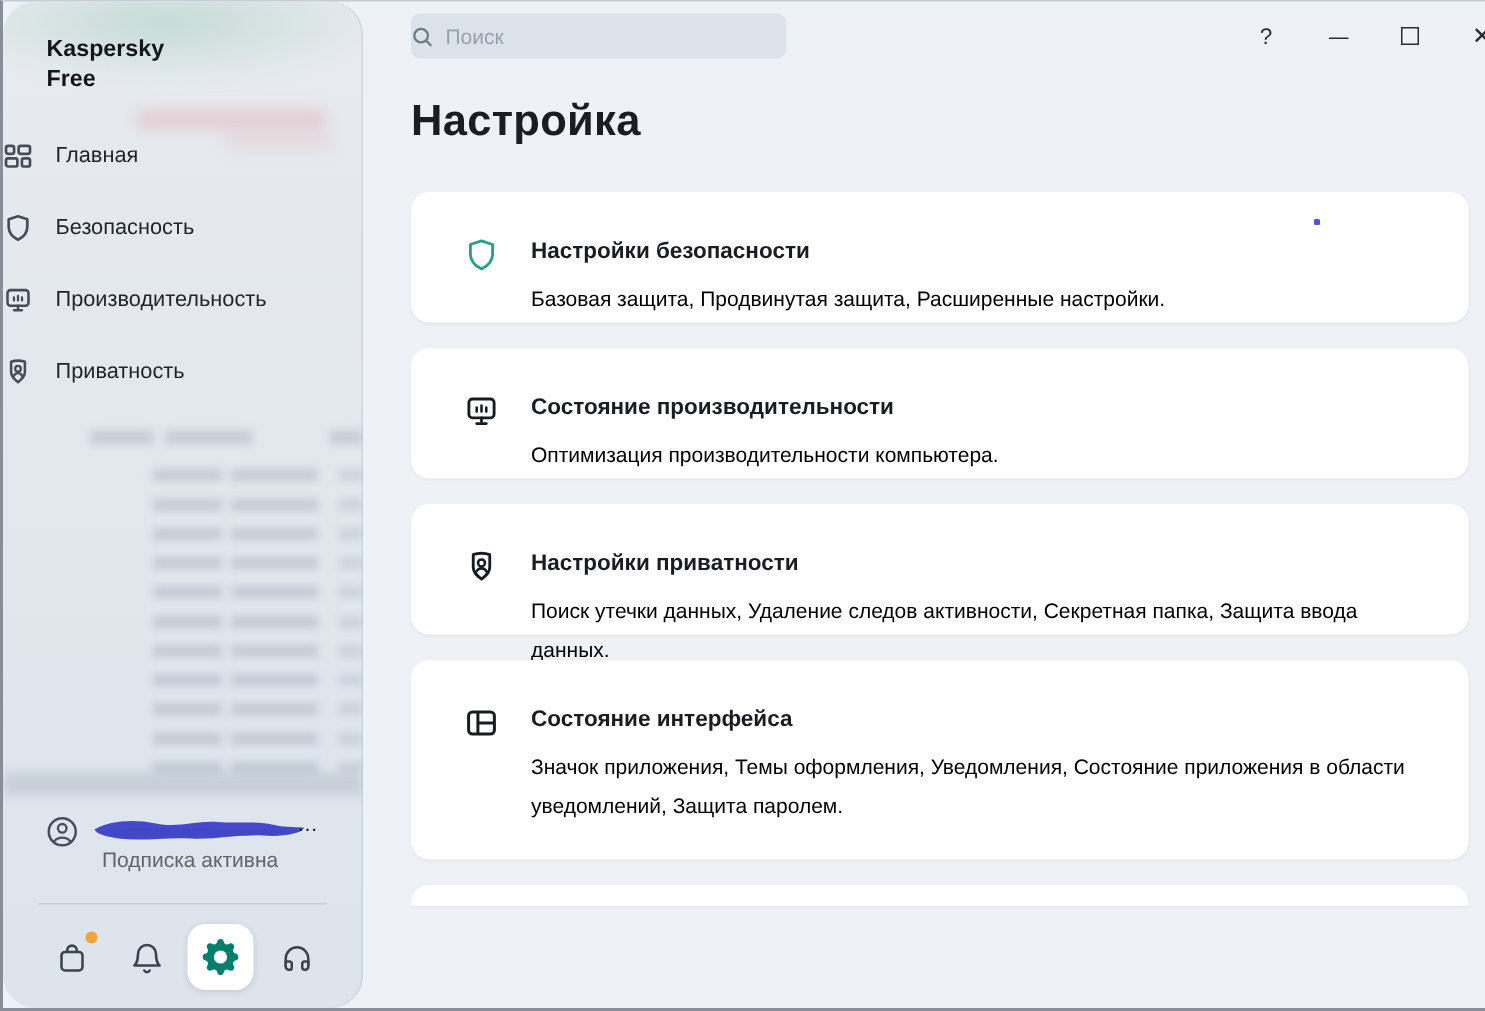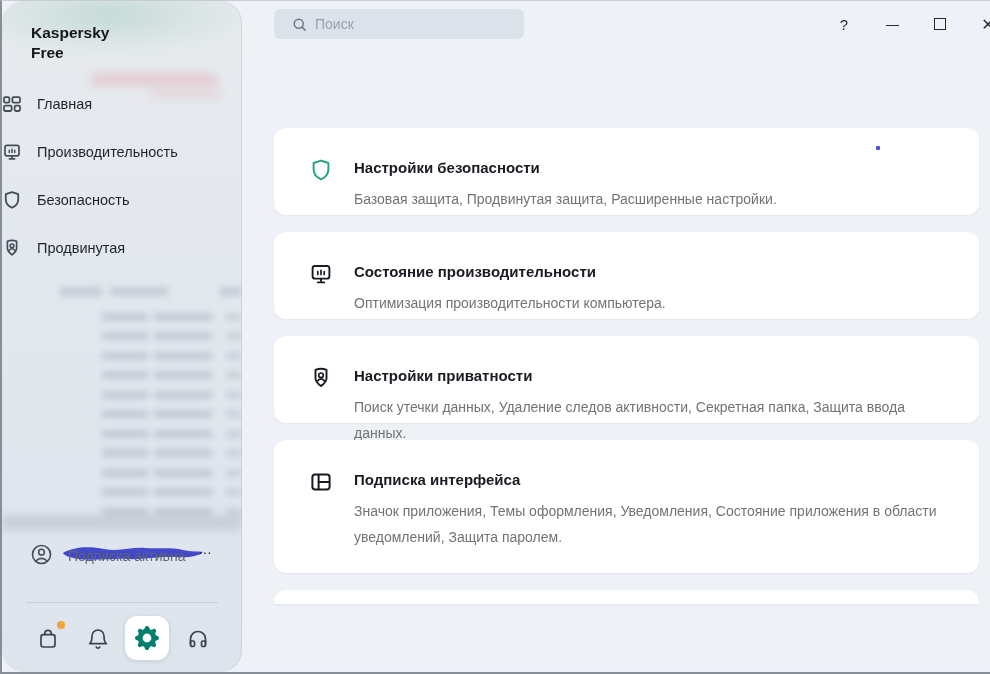--- a/index.html
+++ b/index.html
@@ -38,41 +38,41 @@
 
   .nav { position:absolute; left:0; top:79px; width:100%; z-index:2; }
   .nav-item { display:flex; align-items:center; height:48px; gap:15px;
               color:#1f242b; font-size:14.5px; font-weight:500; cursor:pointer; }
   .nav-item .nicon { width:20px; height:20px; color:#454e58; flex:0 0 20px; display:flex; }
 
   .account { position:absolute; left:0; top:538px; width:240px; height:52px; z-index:2; }
   .avatar { position:absolute; left:28px; top:4px; width:23px; height:23px; color:#454e58; }
   .scribble { position:absolute; left:57px; top:3px; }
   .redact-dots { position:absolute; left:196px; top:2px; font-size:14px; color:#15181d; letter-spacing:1px; }
-  .sub-status { position:absolute; left:66px; top:9px; font-size:14px; color:#5d656e; }
+  .sub-status { position:absolute; left:66px; top:26px; font-size:14px; color:#5d656e; }
 
   .side-divider { position:absolute; left:24px; top:601px; width:192px; height:1px;
                   background:#c7ced6; z-index:2; }
 
   .bottom-bar { position:absolute; left:0; top:613px; width:240px; height:50px; z-index:2; }
   .bb-icon { position:absolute; width:24px; height:24px; color:#3b444e; cursor:pointer; }
   .bb-bag { left:34px; top:13px; }
   .bb-bell { left:84px; top:13px; }
   .bb-hp { left:184px; top:13px; }
   .badge-dot { position:absolute; left:55px; top:7px; width:8px; height:8px; border-radius:50%;
                background:#f0a43a; }
   .gear-box { position:absolute; left:123px; top:2px; width:44px; height:44px; background:#fff;
               border-radius:12px; display:flex; align-items:center; justify-content:center;
               box-shadow:0 1px 4px rgba(40,50,70,.14); cursor:pointer; }
 
   
   .main { position:absolute; left:240px; top:0; width:750px; height:100%; }
 
   .search { position:absolute; left:32px; top:8px; width:250px; height:30px; background:#dce2e9;
-            border-radius:6px; display:flex; align-items:center; padding:0 18px; gap:8px; }
+            border-radius:6px; display:flex; align-items:center; padding:0 0; gap:8px; }
   .search .sicon { width:15px; height:15px; color:#6f7a85; flex:0 0 15px; display:flex; }
   .search input { border:none; background:transparent; outline:none; width:100%;
                   font-size:14px; color:#2f353c; font-family:inherit; }
   .search input::placeholder { color:#97a1ac; }
 
   .wc { position:absolute; top:10px; width:26px; height:26px; display:flex; align-items:center;
         justify-content:center; color:#282d33; cursor:pointer; font-size:15px; }
   .wc-help { left:589px; }
   .wc-min { left:637px; }
   .wc-max { left:685px; }
@@ -84,21 +84,21 @@
                 color:#1b1c24; letter-spacing:.2px; }
 
   .cards { position:absolute; left:32px; top:127px; width:705px; }
   .card { position:relative; background:#fff; border-radius:12px; height:87px; margin-bottom:17px;
           box-shadow:0 1px 2px rgba(40,50,70,.06); cursor:pointer; }
   .card.tall { height:133px; }
   .card .cicon { position:absolute; left:35px; top:30px; width:24px; height:24px; display:flex; }
   .cicon-teal { color:#23a184; }
   .cicon-dark { color:#171c23; }
   .card h3 { position:absolute; left:80px; top:31px; font-size:15px; font-weight:700; color:#191c23; }
-  .card p { position:absolute; left:80px; top:58px; font-size:14px; color:#737373;
+  .card p { position:absolute; left:80px; top:58px; font-size:14px; color:#000000;
             line-height:26px; max-width:600px; }
   .card-stub { height:14px; border-radius:12px 12px 0 0; background:#fff;
                box-shadow:0 1px 2px rgba(40,50,70,.06); cursor:pointer; }
 
   .stray-dot { position:absolute; left:634px; top:145px; width:4px; height:4px;
                background:#3d3de0; border-radius:1px; z-index:5; opacity:.9; }
 
   svg { display:block; }
 </style>
 </head>
@@ -130,45 +130,45 @@
             <rect x="2" y="3.2" width="5.4" height="5.4" rx="1.4"></rect>
             <rect x="10.4" y="3.2" width="7.6" height="5.4" rx="1.4"></rect>
             <rect x="2" y="11.6" width="7.6" height="5.4" rx="1.4"></rect>
             <rect x="12.6" y="11.6" width="5.4" height="5.4" rx="1.4"></rect>
           </svg>
         </span>
         <span>Главная</span>
       </div>
       <div class="nav-item">
         <span class="nicon">
+          <svg viewBox="0 0 20 20" width="20" height="20" fill="none" stroke="currentColor" stroke-width="1.8" stroke-linejoin="round">
+            <path d="M10 2.2 L16.2 4.2 V9.4 C16.2 13.4 13.4 16.2 10 17.8 C6.6 16.2 3.8 13.4 3.8 9.4 V4.2 Z"></path>
+          </svg>
+        </span>
+        <span>Безопасность</span>
+      </div>
+      <div class="nav-item">
+        <span class="nicon">
           <svg viewBox="0 0 20 20" width="20" height="20" fill="none" stroke="currentColor" stroke-width="1.7" stroke-linecap="round">
             <rect x="3" y="3.4" width="14" height="10.4" rx="2"></rect>
             <path d="M7.3 8.2v2.2 M10 7.2v3.2 M12.7 8.2v2.2" stroke-width="1.5"></path>
             <path d="M10 13.8v1.8 M7.4 16.8h5.2"></path>
           </svg>
         </span>
         <span>Производительность</span>
       </div>
       <div class="nav-item">
         <span class="nicon">
-          <svg viewBox="0 0 20 20" width="20" height="20" fill="none" stroke="currentColor" stroke-width="1.8" stroke-linejoin="round">
-            <path d="M10 2.2 L16.2 4.2 V9.4 C16.2 13.4 13.4 16.2 10 17.8 C6.6 16.2 3.8 13.4 3.8 9.4 V4.2 Z"></path>
-          </svg>
-        </span>
-        <span>Безопасность</span>
-      </div>
-      <div class="nav-item">
-        <span class="nicon">
           <svg viewBox="0 0 20 20" width="20" height="20" fill="none" stroke="currentColor" stroke-width="1.7" stroke-linejoin="round">
             <path d="M10 2.4c2.4 0 4.6.8 4.6.8v7c0 2.8-2 4.6-4.6 6.6-2.6-2-4.6-3.8-4.6-6.6v-7s2.2-.8 4.6-.8z"></path>
             <circle cx="10" cy="7.8" r="1.9" stroke-width="1.5"></circle>
             <path d="M7.2 12.6c.6-1.1 1.6-1.8 2.8-1.8s2.2.7 2.8 1.8" stroke-width="1.5" stroke-linecap="round"></path>
           </svg>
         </span>
-        <span>Продвинутая</span>
+        <span>Приватность</span>
       </div>
     </nav>
 
     <div class="account">
       <span class="avatar">
         <svg viewBox="0 0 24 24" width="23" height="23" fill="none" stroke="currentColor" stroke-width="1.7">
           <circle cx="12" cy="12" r="9.4"></circle>
           <circle cx="12" cy="9.6" r="3" stroke-width="1.6"></circle>
           <path d="M6.4 18.6a7.4 7.4 0 0 1 11.2 0" stroke-width="1.6" stroke-linecap="round"></path>
         </svg>
@@ -229,20 +229,21 @@
 
     <div class="wc wc-help">?</div>
     <div class="wc wc-min">
         <span class="min-glyph"></span>
       </div>
     <div class="wc wc-max">
         <span class="max-glyph"></span>
       </div>
     <div class="wc wc-close">✕</div>
 
+    <h1 class="page-title">Настройка</h1>
 
     <section class="cards">
 
       <div class="card">
         <span class="cicon cicon-teal">
           <svg viewBox="0 0 24 24" width="24" height="24" fill="none" stroke="currentColor" stroke-width="1.9" stroke-linejoin="round">
             <path d="M12 2.6 L19.4 5 V11.2 C19.4 16 16 19.4 12 21.3 C8 19.4 4.6 16 4.6 11.2 V5 Z"></path>
           </svg>
         </span>
         <h3>Настройки безопасности</h3>
@@ -273,21 +274,21 @@
         <p>Поиск утечки данных, Удаление следов активности, Секретная папка, Защита ввода данных.</p>
       </div>
 
       <div class="card tall">
         <span class="cicon cicon-dark">
           <svg viewBox="0 0 24 24" width="24" height="24" fill="none" stroke="currentColor" stroke-width="2" stroke-linejoin="round">
             <rect x="3.4" y="4.6" width="17.2" height="14.8" rx="2.6"></rect>
             <path d="M9.6 4.6v14.8 M9.6 12h11"></path>
           </svg>
         </span>
-        <h3>Подписка интерфейса</h3>
+        <h3>Состояние интерфейса</h3>
         <p>Значок приложения, Темы оформления, Уведомления, Состояние приложения в области уведомлений, Защита паролем.</p>
       </div>
 
       <div class="card-stub"></div>
     </section>
 
     <div class="stray-dot"></div>
   </main>
 
 </div>

